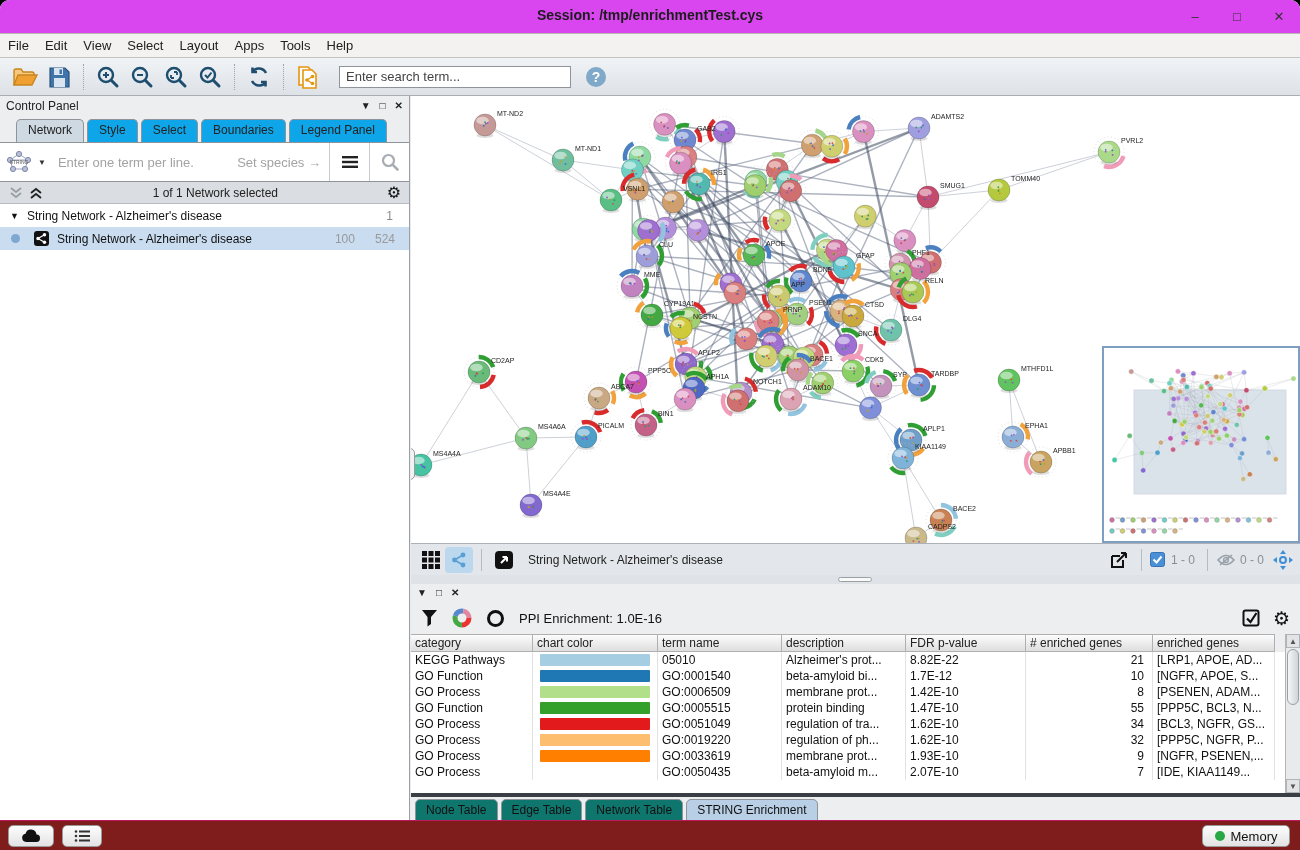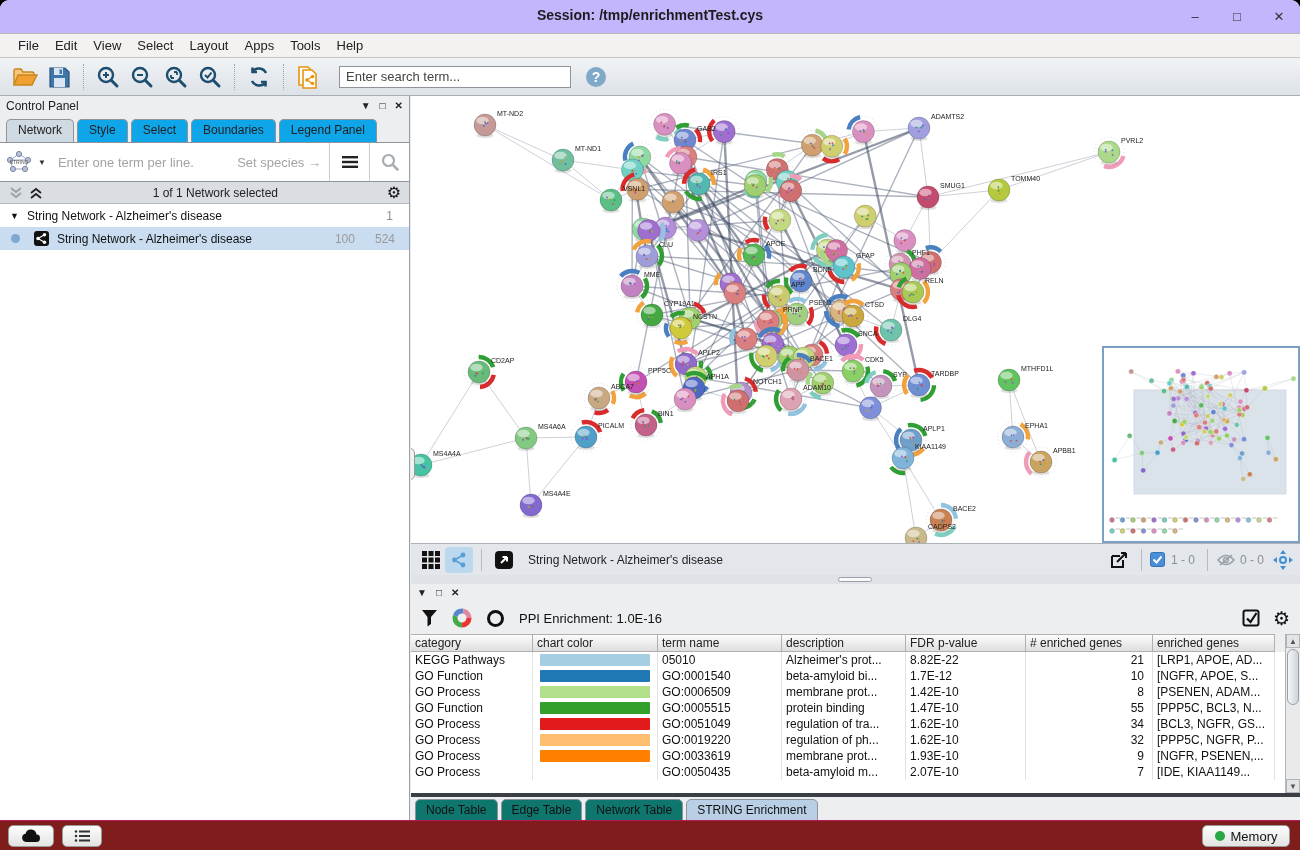--- a/index.html
+++ b/index.html
@@ -1,38 +1,38 @@
 <!DOCTYPE html>
 <html><head>
 <meta charset="utf-8">
 <style>
   html,body{margin:0;padding:0;background:#000;}
   *{box-sizing:border-box;font-family:"Liberation Sans",sans-serif;}
   .window{position:relative;width:1300px;height:850px;background:#e9ebed;overflow:hidden;border-radius:9px 9px 0 0;}
   
-  .titlebar{position:absolute;left:0;top:0;width:1300px;height:34px;background:#c4b5fd;border-bottom:1px solid #bab8b4;border-radius:9px 9px 0 0;}
+  .titlebar{position:absolute;left:0;top:0;width:1300px;height:34px;background:#d946ef;border-bottom:1px solid #bab8b4;border-radius:9px 9px 0 0;}
   .titlebar .title{position:absolute;left:0;right:0;top:7px;text-align:center;font-size:14px;font-weight:bold;color:#1c1c1c;}
   .winbtns{position:absolute;right:10px;top:6px;display:flex;gap:20px;}
   .winbtn{width:22px;height:22px;text-align:center;line-height:22px;font-size:13px;color:#333;cursor:default;}
   
-  .menubar{position:absolute;left:0;top:34px;width:1300px;height:24px;background:#f3f2f0;border-bottom:1px solid #c6c4c0;display:flex;align-items:center;gap:0;padding-left:10px;}
+  .menubar{position:absolute;left:0;top:34px;width:1300px;height:24px;background:#f3f2f0;border-bottom:1px solid #c6c4c0;display:flex;align-items:center;gap:0;}
   .menu-item{font-size:13px;color:#222;padding:2px 8px;}
   
   .toolbar{position:absolute;left:0;top:58px;width:1300px;height:38px;background:linear-gradient(#f0f3f6,#dde2e7);border-bottom:1px solid #a9aeb4;display:flex;align-items:center;padding-left:8px;}
   .tbtn{width:34px;height:30px;border:none;background:transparent;display:flex;align-items:center;justify-content:center;padding:0;}
   .tsep{width:1px;height:26px;border-left:1px dotted #9aa2aa;margin:0 7px;}
   .searchbox{width:232px;height:22px;border:1px solid #8f949a;background:#fff;font-size:13px;padding:0 6px;margin-left:14px;color:#333;}
   .searchbox::placeholder{color:#444;}
   
   .cpanel{position:absolute;left:0;top:96px;width:410px;height:724px;background:#eceef0;border-right:1px solid #9aa0a6;}
   .cp-head{height:20px;display:flex;align-items:center;padding:0 6px;}
   .cp-title{font-size:12px;color:#222;flex:1;}
   .panel-icons{display:flex;gap:9px;align-items:center;}
   .pic{font-size:10px;color:#222;line-height:10px;}
-  .cp-tabs{height:26px;display:flex;gap:3px;padding:3px 0 0 6px;}
+  .cp-tabs{height:26px;display:flex;gap:3px;padding:3px 0 0 16px;}
   .tab{font-size:12px;color:#222;background:#0ea5e9;border:1px solid #8f949a;border-bottom:none;border-radius:5px 5px 0 0;padding:3px 11px 2px;}
   .tab.active{background:#cfd9e2;}
   .string-bar{height:40px;background:#fff;border-top:1px solid #8f949a;border-bottom:1px solid #8f949a;display:flex;align-items:center;}
   .string-logo{display:flex;align-items:center;gap:2px;padding:0 4px 0 2px;}
   .ghost{color:#a3a3a3;font-size:13px;}
   .sbar-btn{width:40px;height:100%;display:flex;align-items:center;justify-content:center;border-left:1px solid #c8ccd0;}
   .sel-row{height:22px;background:#dadde1;border-bottom:1px solid #b7bcc2;display:flex;align-items:center;padding:0 8px;}
   .sel-text{flex:1;text-align:center;font-size:12px;color:#222;}
   .tree{background:#fff;height:616px;}
   .trow1{height:23px;display:flex;align-items:center;font-size:12px;color:#111;}

